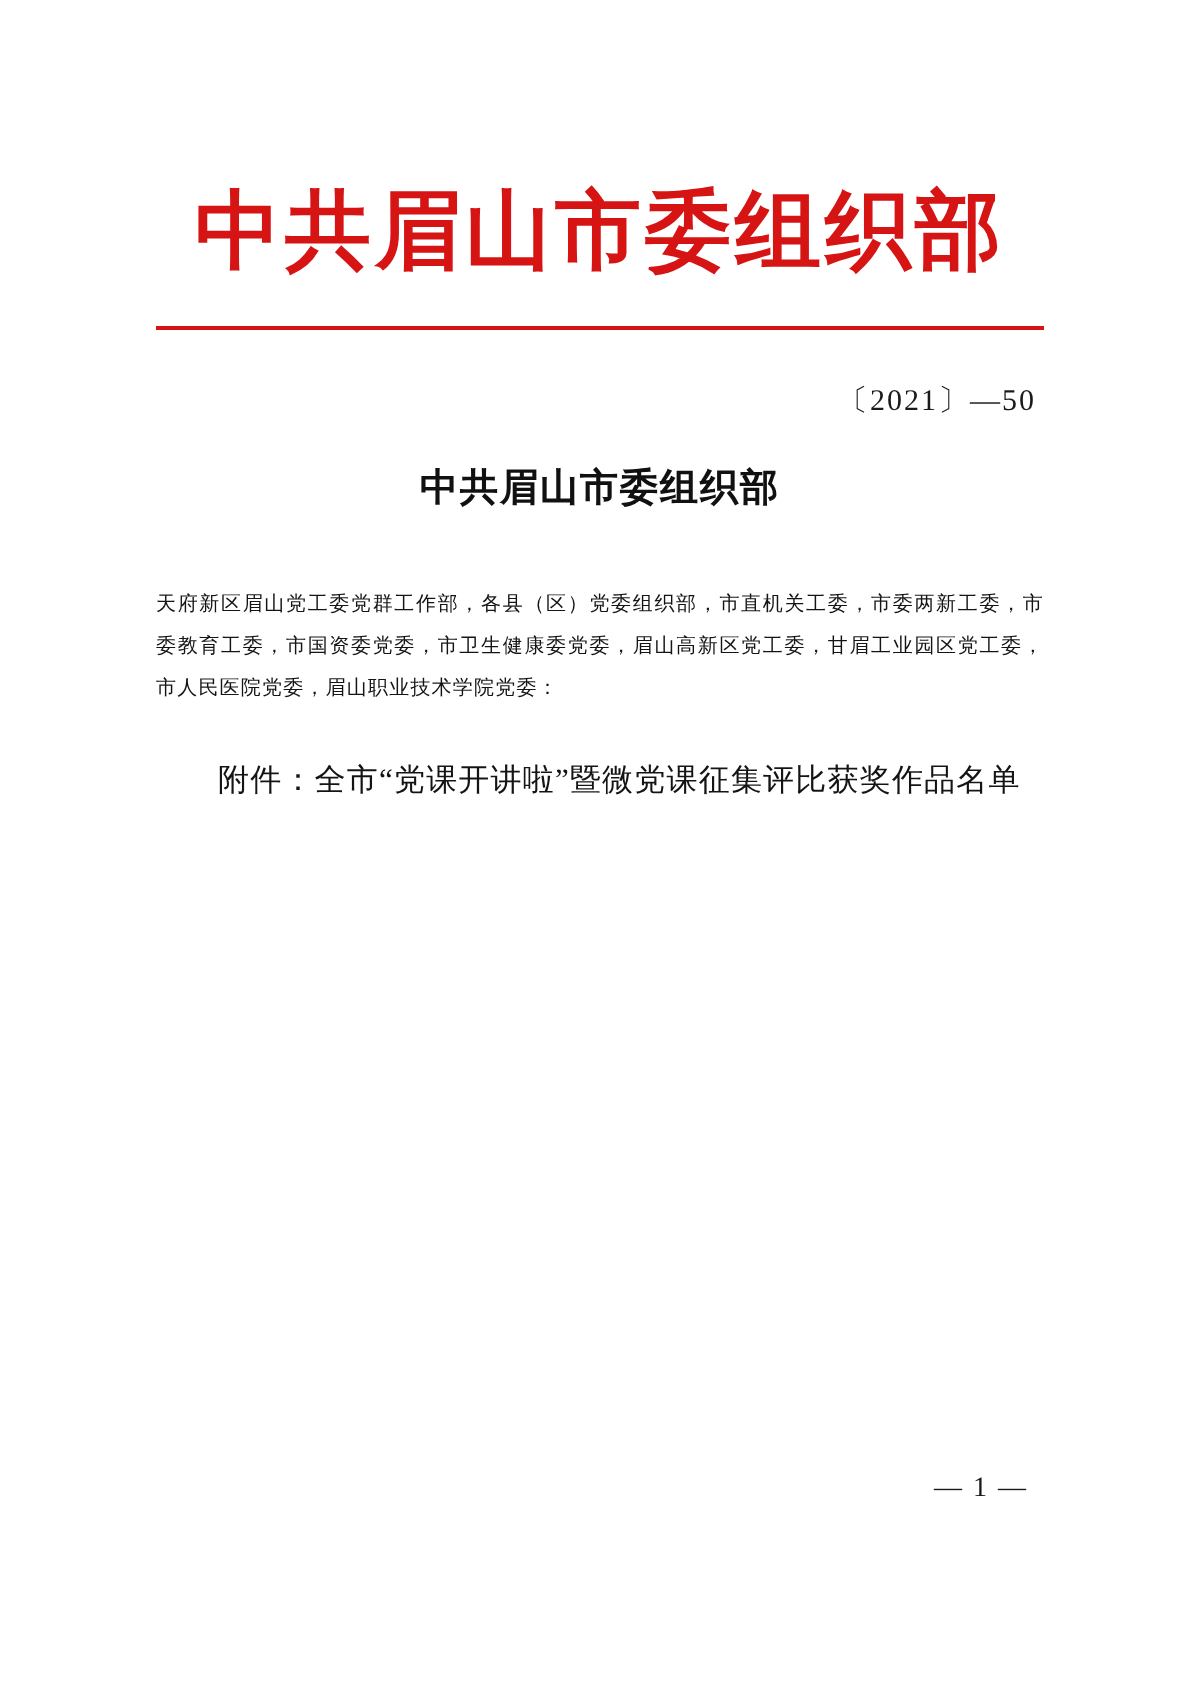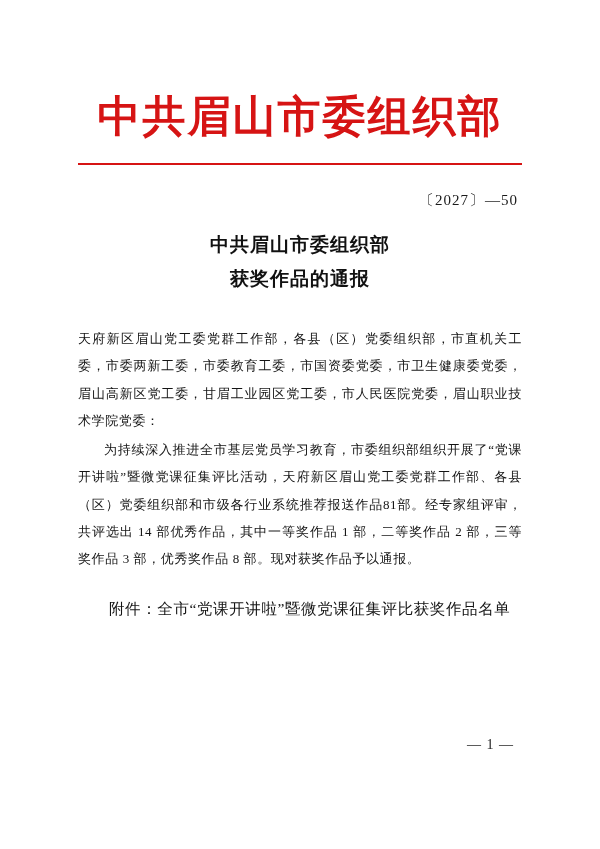--- a/index.html
+++ b/index.html
@@ -65,21 +65,21 @@
     line-height: 1.75;
     letter-spacing: 1px;
     color: #111111;
   }
 
   
   .body-block {
     margin-top: 30px;
   }
   .para {
-    font-size: 13px;
+    font-size: 10px;
     line-height: 2.1;
     letter-spacing: 0.6px;
     text-align: justify;
     text-justify: inter-ideograph;
     color: #141414;
     margin: 0 0 2px 0;
   }
   .para.indent {
     text-indent: 2em;
   }
@@ -108,28 +108,26 @@
 </head>
 <body>
 
 <div class="page">
 
   <div class="letterhead">
     <div class="letterhead-title">中共眉山市委组织部</div>
     <div class="letterhead-rule"></div>
   </div>
 
-  <div class="doc-number">〔2027〕—50</div>
+  <div class="doc-number">〔2021〕—50</div>
 
   <div class="title-block">
     <div class="title-line">中共眉山市委组织部</div>
-    <div class="title-line">获奖作品的通报</div>
   </div>
 
   <div class="body-block">
     <p class="para">天府新区眉山党工委党群工作部，各县（区）党委组织部，市直机关工委，市委两新工委，市委教育工委，市国资委党委，市卫生健康委党委，眉山高新区党工委，甘眉工业园区党工委，市人民医院党委，眉山职业技术学院党委：</p>
-    <p class="para indent">为持续深入推进全市基层党员学习教育，市委组织部组织开展了“党课开讲啦”暨微党课征集评比活动，天府新区眉山党工委党群工作部、各县（区）党委组织部和市级各行业系统推荐报送作品81部。经专家组评审，共评选出 14 部优秀作品，其中一等奖作品 1 部，二等奖作品 2 部，三等奖作品 3 部，优秀奖作品 8 部。现对获奖作品予以通报。</p>
     <div class="attachment">附件：全市“党课开讲啦”暨微党课征集评比获奖作品名单</div>
   </div>
 
   <div class="page-footer">— 1 —</div>
 
 </div>
 
 </body></html>

